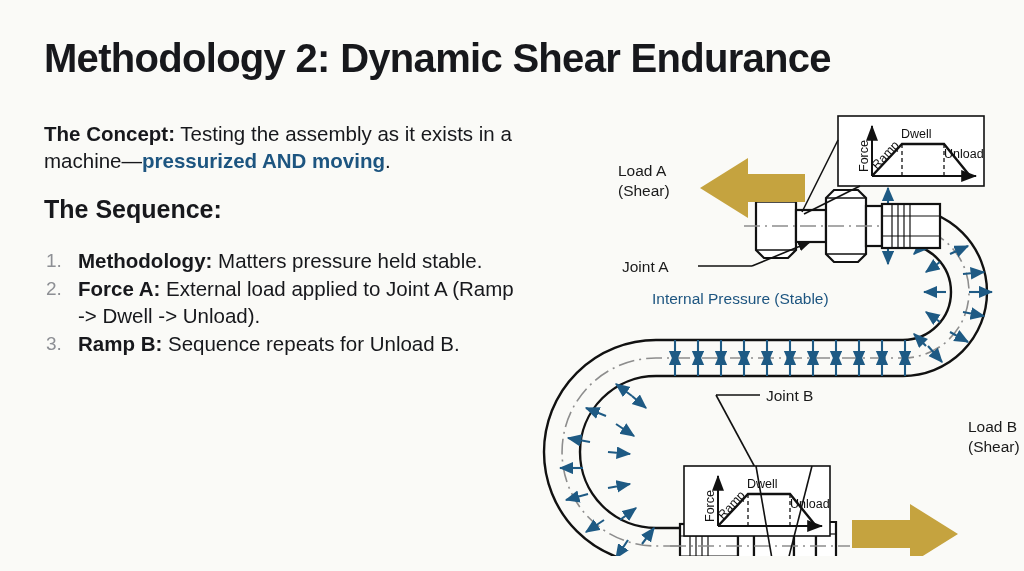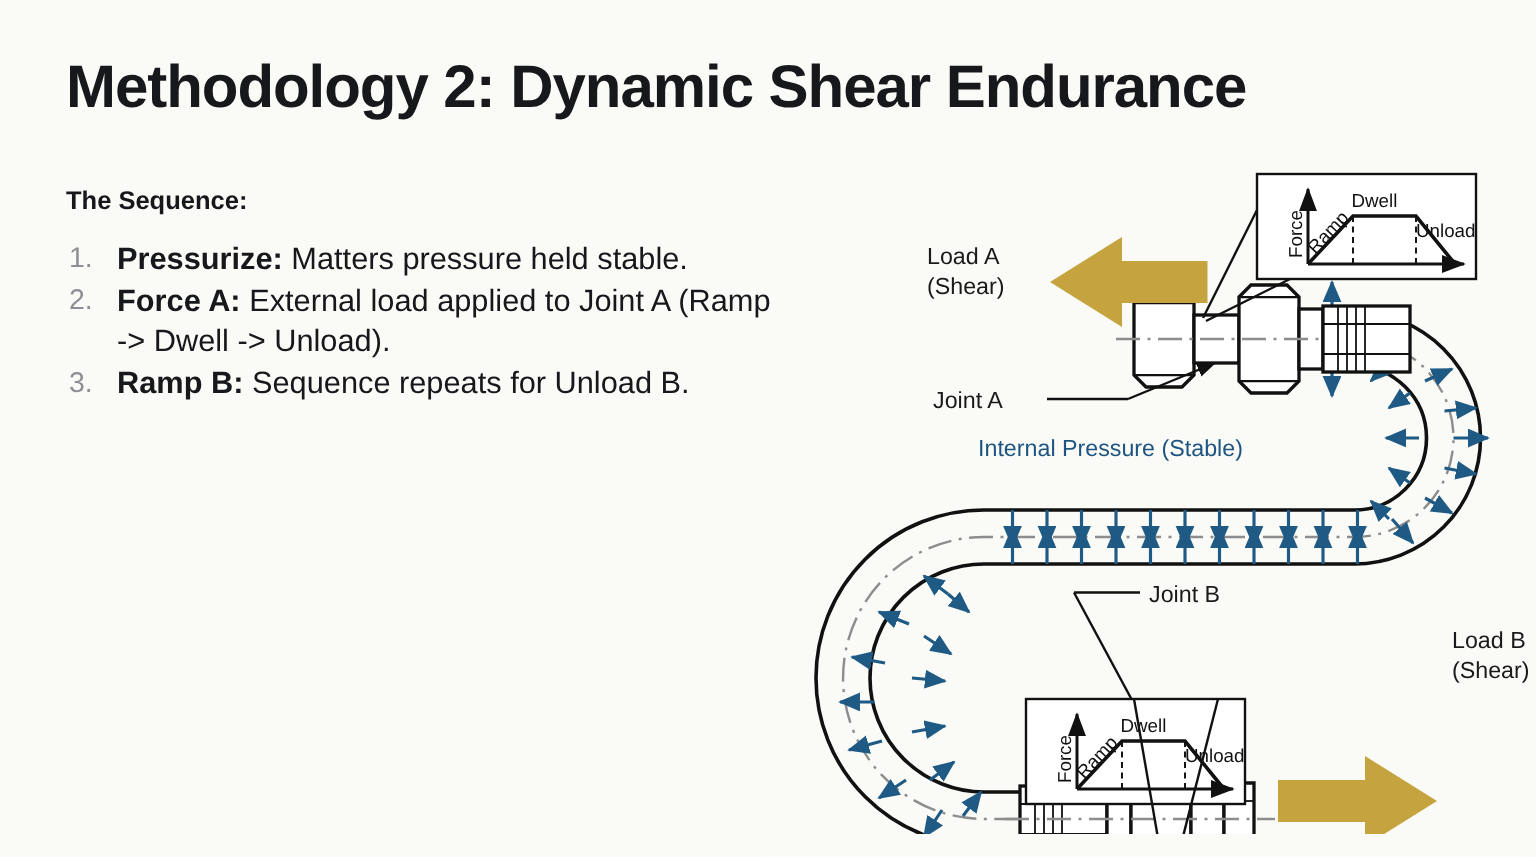--- a/index.html
+++ b/index.html
@@ -36,24 +36,24 @@
   }
   .para {
     font-size: 20.5px;
     line-height: 27px;
     margin-bottom: 22px;
   }
   .para b { font-weight: bold; }
   .accent { color: #1d5580; font-weight: bold; }
 
   .seq-head {
-    font-size: 17px;
+    font-size: 25px;
     font-weight: bold;
     line-height: 27px;
-    margin-bottom: 12px;
+    margin-bottom: 24px;
   }
   ol#seq-list {
     list-style: none;
     margin: 0 0 22px 0;
     padding: 0;
   }
   ol#seq-list li {
     position: relative;
     font-size: 20.5px;
     line-height: 27px;
@@ -94,26 +94,29 @@
 </style>
 </head>
 <body>
 
 <div id="slide">
 
   <div id="title">Methodology 2: Dynamic Shear Endurance</div>
 
   <div id="left-col">
 
+    <div class="para">
+      <b>The Concept:</b><span> Testing the assembly as it exists in a machine—</span><span class="accent">pressurized AND moving</span><span>.</span>
+    </div>
 
     <div class="seq-head">The Sequence:</div>
 
     <ol id="seq-list">
       <li>
-        <span class="num">1.</span><span class="lead">Pressurize:</span><span> Matters pressure held stable.</span>
+        <span class="num">1.</span><span class="lead">Methodology:</span><span> Matters pressure held stable.</span>
       </li>
       <li>
         <span class="num">2.</span><span class="lead">Force A:</span><span> External load applied to Joint A (Ramp -&gt; Dwell -&gt; Unload).</span>
       </li>
       <li>
         <span class="num">3.</span><span class="lead">Ramp B:</span><span> Sequence repeats for Unload B.</span>
       </li>
     </ol>
 
 

